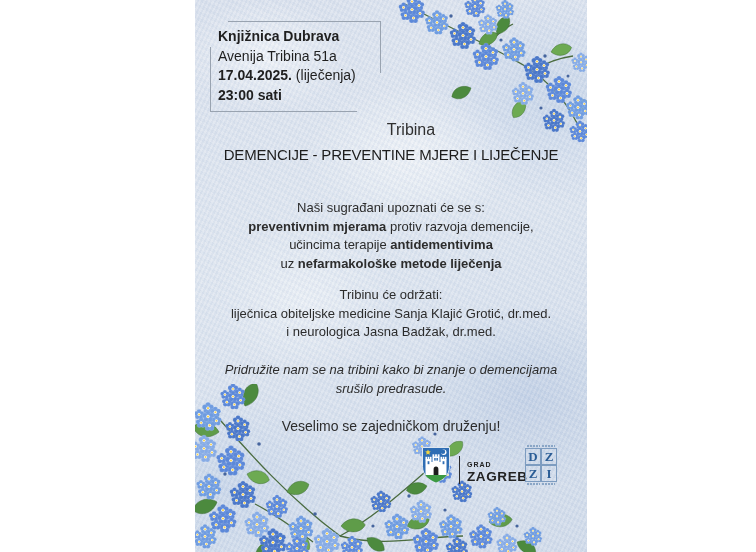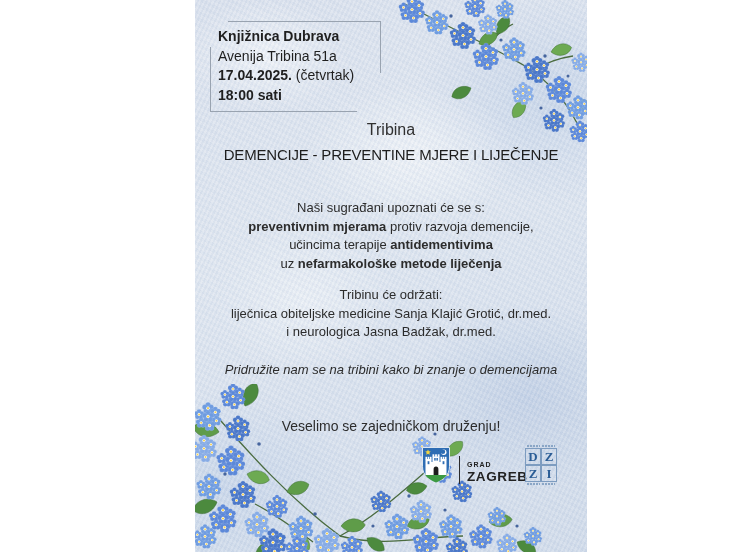--- a/index.html
+++ b/index.html
@@ -28,21 +28,21 @@
   }
   .deco{position:absolute;z-index:2;}
   .deco-top{top:0;right:0;}
   .deco-bottom{left:0;bottom:0;}
   .frame{position:absolute;z-index:3;}
   .frame-tr{left:33px;top:21px;width:152px;height:51px;border-top:1px solid #99a3b0;border-right:1px solid #99a3b0;}
   .frame-bl{left:15px;top:47px;width:146px;height:64px;border-left:1px solid #99a3b0;border-bottom:1px solid #99a3b0;}
   .header{position:absolute;z-index:4;left:23px;top:27px;font-size:14px;line-height:19.5px;color:#1f1f1f;}
   .b{font-weight:bold;}
   .center{position:absolute;z-index:4;left:0;width:100%;text-align:center;white-space:nowrap;}
-  .kicker{top:121px;font-size:16px;color:#303030;}
+  .kicker{top:121px;font-size:16px;color:#303030;margin-left:20px;}
   .title{top:146px;font-size:15px;font-weight:normal;letter-spacing:-0.2px;color:#1d1d1d;}
   .para{font-size:13px;line-height:18.5px;color:#2c2c2c;}
   .about{top:199px;}
   .speakers{top:286px;}
   .invite{top:361px;font-style:italic;}
   .closing{top:417px;font-size:14px;}
   .logos{position:absolute;z-index:4;left:0;top:444px;width:100%;height:50px;}
   .zagreb{position:absolute;left:226px;top:2px;display:flex;align-items:flex-end;height:38px;}
   .z-divider{width:1px;height:28px;background:#2a2a2a;margin:0 7px 0 8px;}
   .z-text{display:flex;flex-direction:column;justify-content:center;}
@@ -193,42 +193,43 @@
           <circle cx="322" cy="142" r="1.6"></circle>
       </g>
     </svg>
 
     <div class="frame frame-tr"></div>
     <div class="frame frame-bl"></div>
 
     <div class="header">
       <div class="b">Knjižnica Dubrava</div>
       <div>Avenija Tribina 51a</div>
-      <div><span class="b">17.04.2025.</span><span> (četvrtak)</span></div>
-      <div class="b">18:00 sati</div>
+      <div><span class="b">17.04.2025.</span><span> (liječenja)</span></div>
+      <div class="b">23:00 sati</div>
     </div>
 
     <div class="center kicker">Tribina</div>
     <div class="center title">DEMENCIJE - PREVENTINE MJERE I LIJEČENJE</div>
 
     <div class="center para speakers">
       <div>Tribinu će održati:</div>
       <div>liječnica obiteljske medicine Sanja Klajić Grotić, dr.med.</div>
       <div>i neurologica Jasna Badžak, dr.med.</div>
     </div>
 
     <div class="center para about">
       <div>Naši sugrađani upoznati će se s:</div>
       <div><span class="b">preventivnim mjerama</span><span> protiv razvoja demencije,</span></div>
       <div><span>učincima terapije </span><span class="b">antidementivima</span></div>
       <div><span>uz </span><span class="b">nefarmakološke metode liječenja</span></div>
     </div>
 
     <div class="center para invite">
       <div>Pridružite nam se na tribini kako bi znanje o demencijama</div>
+      <div>srušilo predrasude.</div>
     </div>
     <div class="center para closing">Veselimo se zajedničkom druženju!</div>
 
     <div class="logos">
       <div class="zagreb">
         <svg width="30" height="38" viewBox="0 0 30 38">
           <defs>
               <clipPath id="shieldclip">
                 <path d="M1.5,1.5 h27 v19 c0,9.5 -7.5,13.5 -13.5,16 c-6,-2.5 -13.5,-6.5 -13.5,-16 Z"></path>
               </clipPath>

